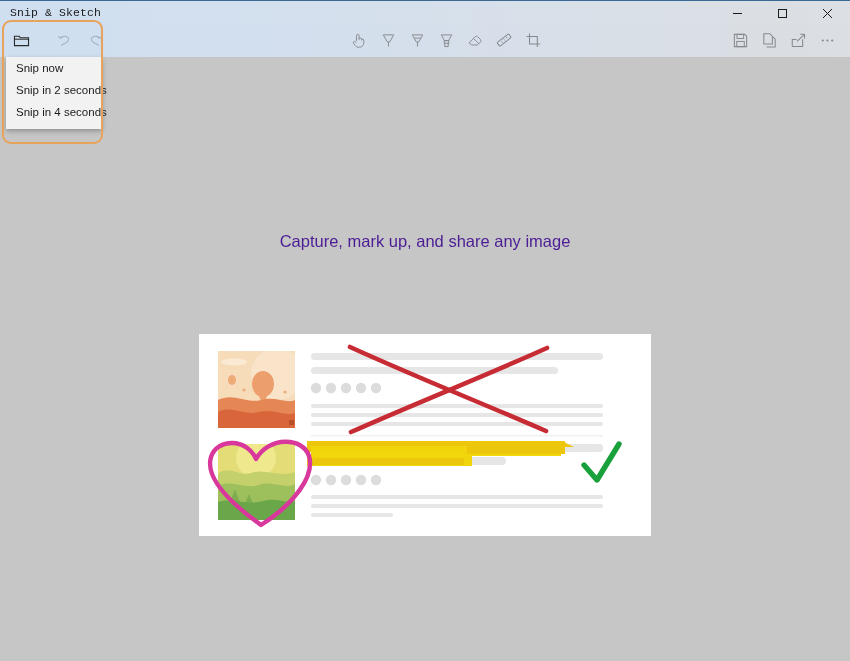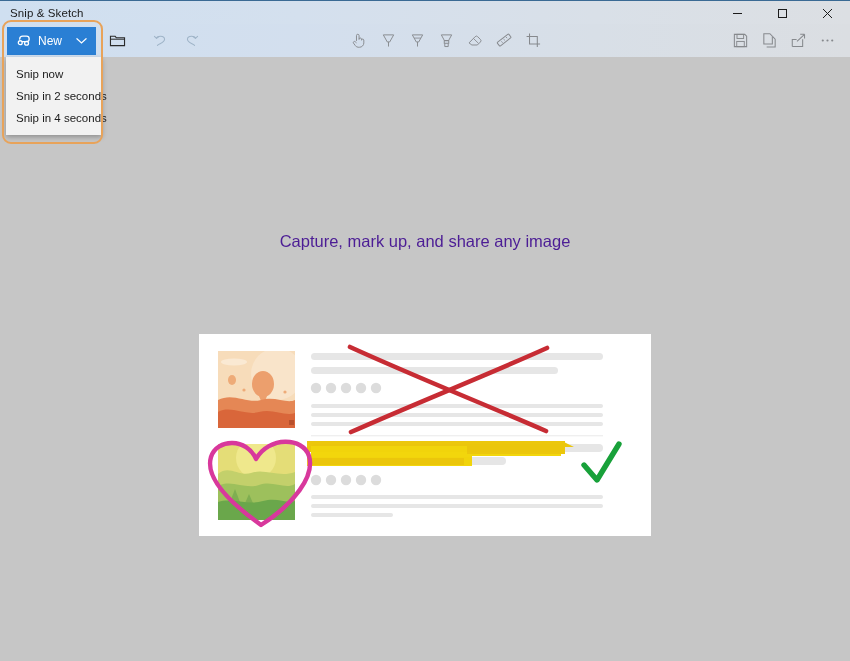--- a/index.html
+++ b/index.html
@@ -21,20 +21,21 @@
     position: absolute; top: 0; left: 0;
     width: 850px; height: 24px;
     background: linear-gradient(to right, #cfdff0 0%, #d4e0ee 35%, #d9e0e8 70%, #dcdfe3 100%);
     border-top: 1px solid #3a6a94;
     display: flex; align-items: center;
   }
   #title-text {
     font-size: 11.5px; color: #1b1b1b;
     margin-left: 10px; letter-spacing: .1px;
     white-space: nowrap;
+    font-family: Liberation Mono, monospace;
   }
   .wincontrols { position: absolute; right: 0; top: 0; height: 24px; display: flex; }
   .winbtn {
     width: 45px; height: 24px;
     display: flex; align-items: center; justify-content: center;
     color: #1b1b1b;
   }
   .winbtn svg { display: block; }
 
   
@@ -82,21 +83,21 @@
     display: flex; align-items: center; justify-content: center;
     color: #86898d;
   }
 
   
   #dropdown {
     position: absolute; top: 57px; left: 6px;
     width: 96px;
     background: #f2f2f2;
     box-shadow: 0 2px 5px rgba(0,0,0,.28);
-    padding: 6px 0 6px 0;
+    padding: 0 0 6px 0;
     z-index: 30;
   }
   .menuitem {
     font-size: 11.5px; color: #1b1b1b;
     padding: 5px 0 5px 10px;
     white-space: nowrap;
   }
 
   
   #annot-ring {
@@ -149,33 +150,20 @@
       <div class="winbtn">
         <svg width="11" height="11" viewBox="0 0 11 11">
           <path d="M1 1 L10 10 M10 1 L1 10" stroke="currentColor" stroke-width="1" fill="none"></path>
         </svg>
       </div>
     </div>
   </div>
 
   <div id="toolbar">
 
-    <div id="newbtn">
-      <svg width="17" height="17" viewBox="0 0 20 20">
-        <path d="M5.5 8.5 a3.6 3.6 0 0 1 3.6 -3.6 h4.4 a3.2 3.2 0 0 1 0 6.4 h-5.6" fill="none" stroke="#ffffff" stroke-width="1.5" stroke-linecap="round"></path>
-        <circle cx="6.2" cy="12.6" r="2.3" fill="none" stroke="#ffffff" stroke-width="1.5"></circle>
-        <circle cx="13.6" cy="13.2" r="2.3" fill="none" stroke="#ffffff" stroke-width="1.5"></circle>
-      </svg>
-      <span class="nlabel">New</span>
-      <span class="chev">
-        <svg width="11" height="8" viewBox="0 0 12 8">
-          <path d="M1 1.5 L6 6.2 L11 1.5" fill="none" stroke="#ffffff" stroke-width="1.3" stroke-linecap="round"></path>
-        </svg>
-      </span>
-    </div>
 
     <div id="openbtn">
       <svg width="17" height="15" viewBox="0 0 18 16">
         <path d="M1.5 3.5 h5 l1.3 1.6 h8.7 v8.4 h-15 z" fill="none" stroke="currentColor" stroke-width="1.2"></path>
         <path d="M1.5 6.6 h15" stroke="currentColor" stroke-width="1.1" fill="none"></path>
       </svg>
     </div>
 
     <div id="hist-group">
       <div class="hist">

